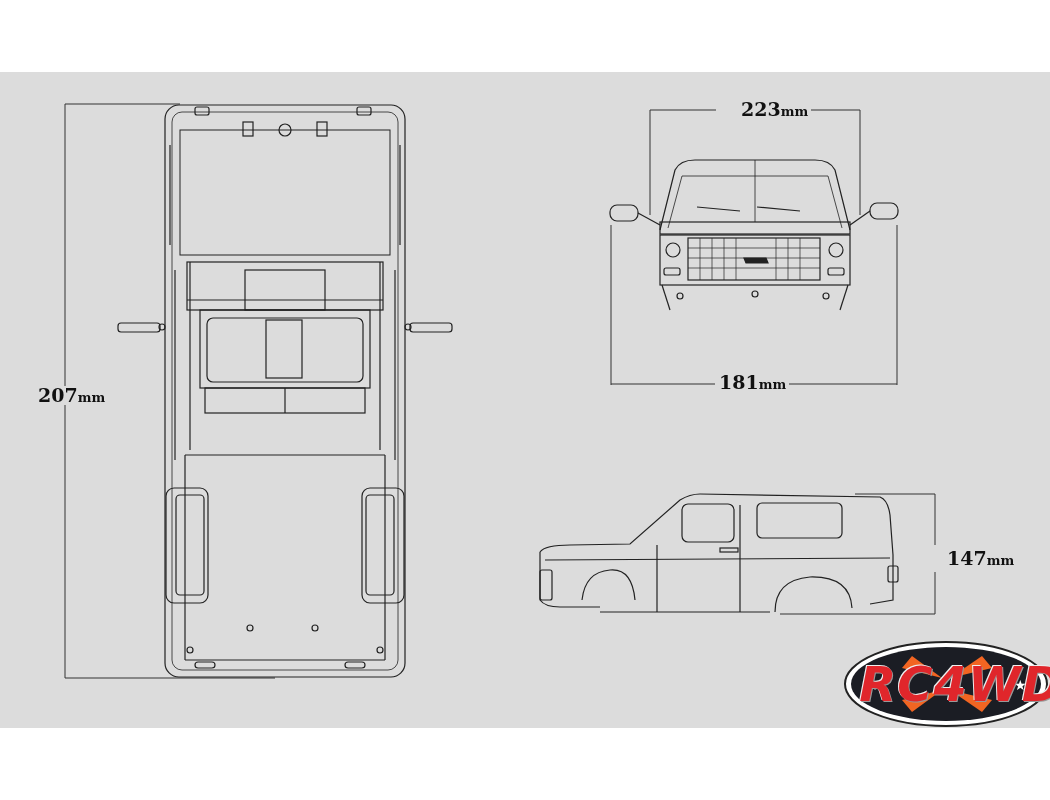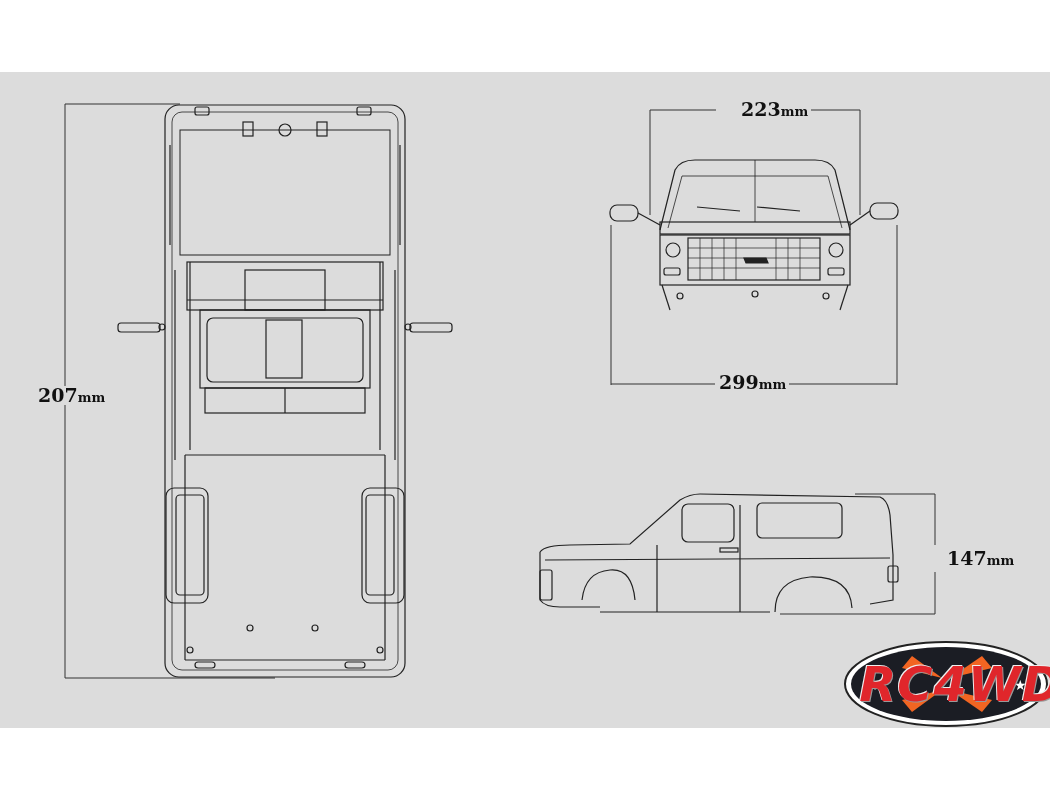--- a/index.html
+++ b/index.html
@@ -141,21 +141,21 @@
     <rect x="757" y="503" width="85" height="35" rx="5"></rect>
     <line x1="545" y1="560" x2="890" y2="558"></line>
     <rect x="888" y="566" width="10" height="16" rx="2"></rect>
     <rect x="540" y="570" width="12" height="30" rx="2"></rect>
     <rect x="720" y="548" width="18" height="4"></rect>
   </g>
 </svg>
 
 <div class="dim-label" style="left:35px; top:386px;"><span class="num">207</span><span class="unit">mm</span></div>
 <div class="dim-label" style="left:720px; top:100px;margin-left:18px;"><span class="num">223</span><span class="unit">mm</span></div>
-<div class="dim-label" style="left:716px; top:373px;"><span class="num">299</span><span class="unit">mm</span></div>
+<div class="dim-label" style="left:716px; top:373px;"><span class="num">181</span><span class="unit">mm</span></div>
 <div class="dim-label" style="left:944px; top:549px;"><span class="num">147</span><span class="unit">mm</span></div>
 
 <div class="logo">
   <svg width="208" height="92" viewBox="0 0 208 92">
     <ellipse cx="104" cy="46" rx="101" ry="42" fill="#ffffff" stroke="#222" stroke-width="2"></ellipse>
     <ellipse cx="104" cy="46" rx="95" ry="37" fill="#1b1d24"></ellipse>
     <path d="M70 18 L100 40 L60 30 Z" fill="#f26522"></path>
     <path d="M140 18 L108 40 L150 30 Z" fill="#f26522"></path>
     <path d="M70 74 L100 52 L60 62 Z" fill="#f26522"></path>
     <path d="M140 74 L108 52 L150 62 Z" fill="#f26522"></path>

